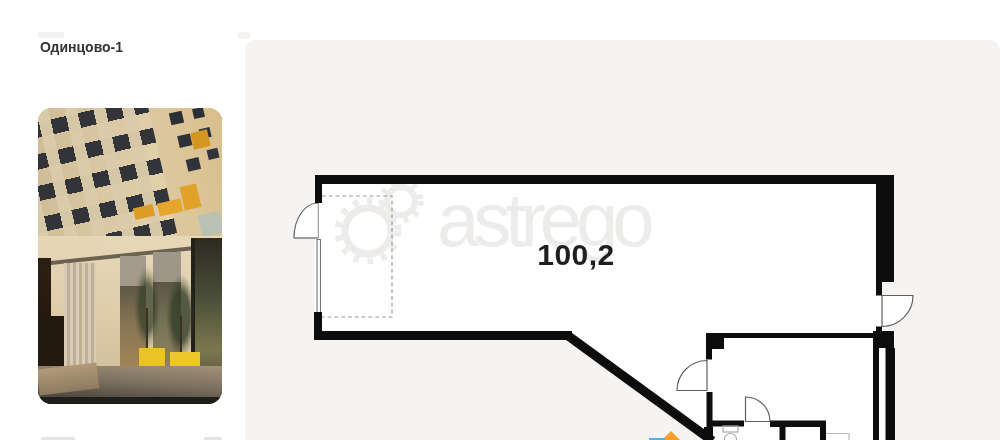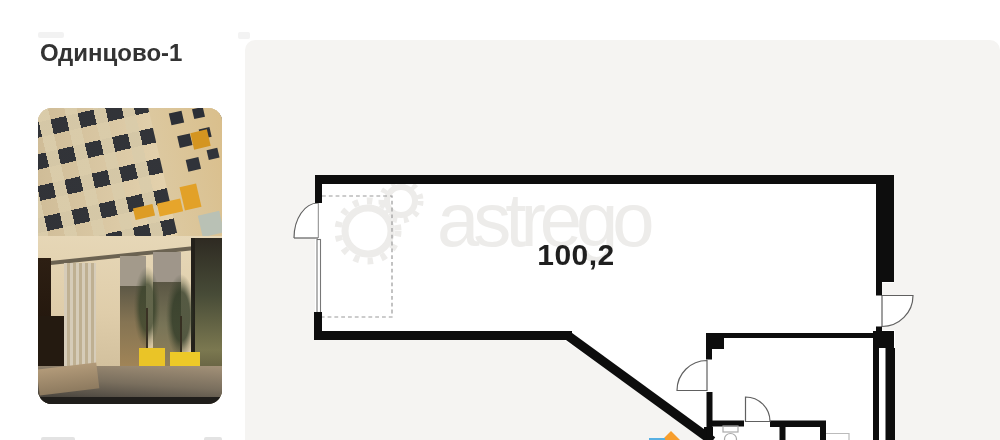--- a/index.html
+++ b/index.html
@@ -1,20 +1,20 @@
 <!DOCTYPE html>
 <html><head>
 <meta charset="utf-8">
 <style>
   html,body{margin:0;padding:0}
   body{width:1000px;height:440px;overflow:hidden;background:#ffffff;
        font-family:"Liberation Sans",sans-serif;position:relative}
   .panel{position:absolute;left:245px;top:40px;width:755px;height:400px;
          background:#f5f4f2;border-top-left-radius:10px;border-top-right-radius:10px}
-  .title{position:absolute;left:40px;top:39px;font-size:24px;font-weight:bold;
+  .title{position:absolute;left:40px;top:39px;font-size:14px;font-weight:bold;
          color:#333;letter-spacing:0px}
   .photo{position:absolute;left:38px;top:108px;width:184px;height:296px;
          border-radius:14px;overflow:hidden;background:#cdbb97}
   .ph{position:absolute}
 </style>
 </head>
 <body>
 
 <div class="panel"></div>
 

